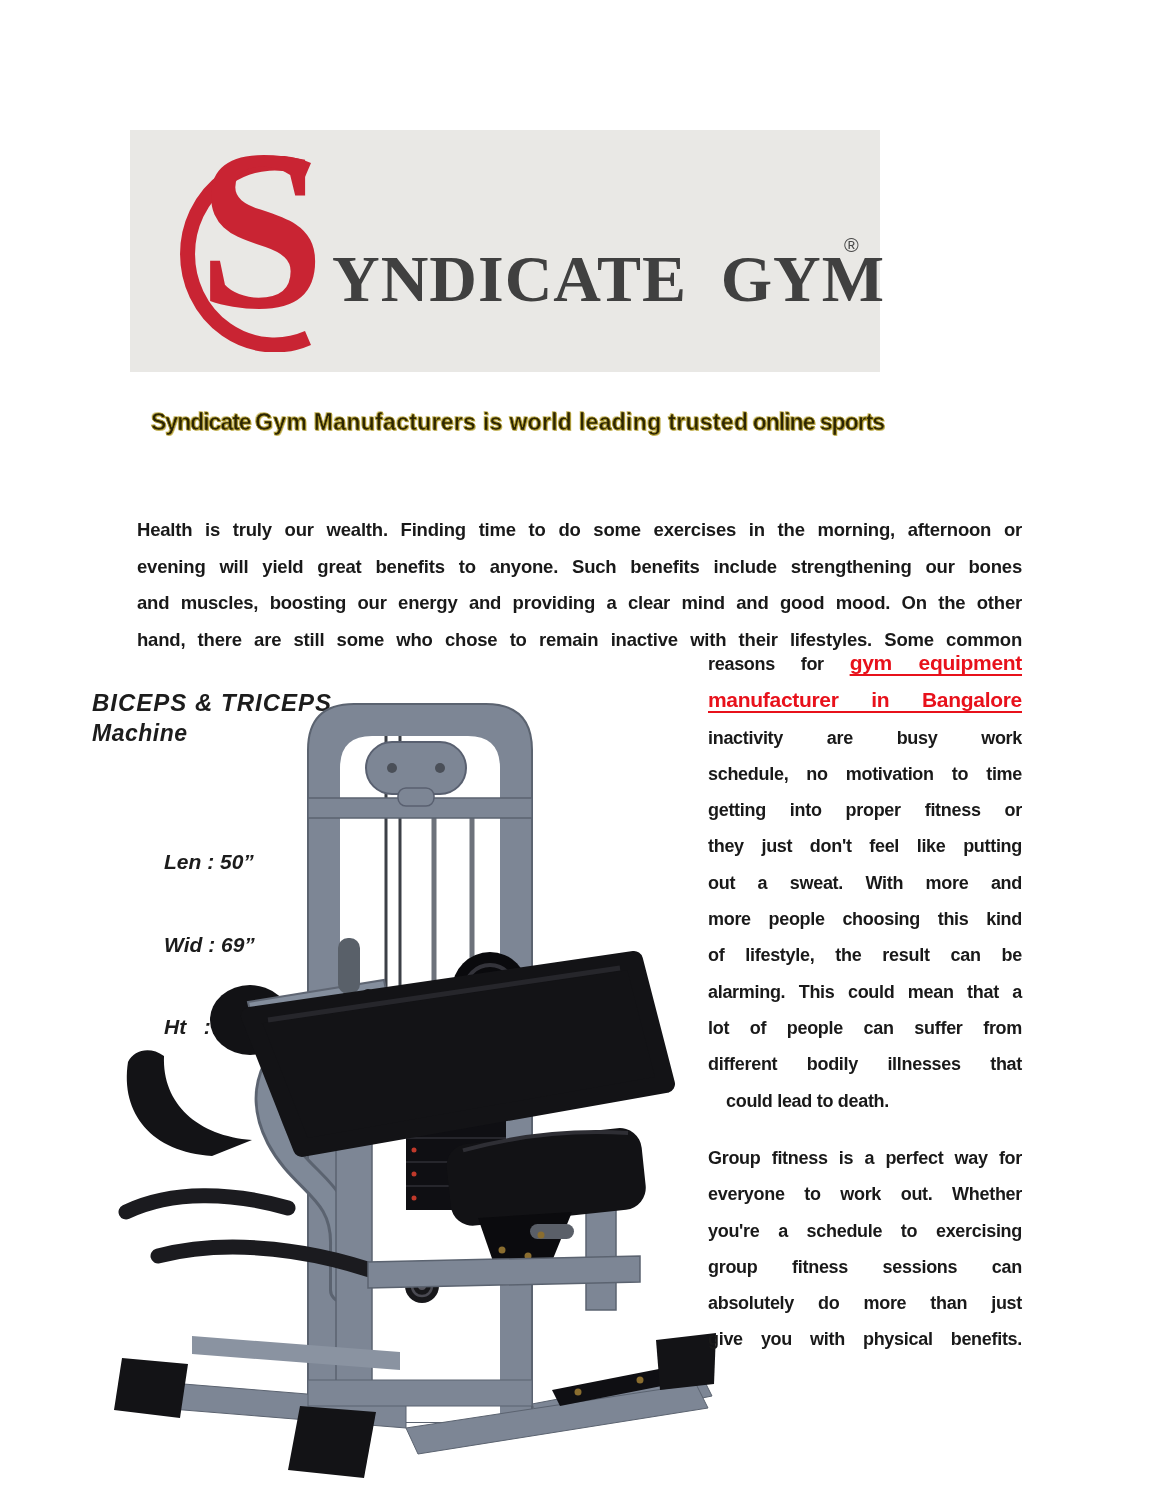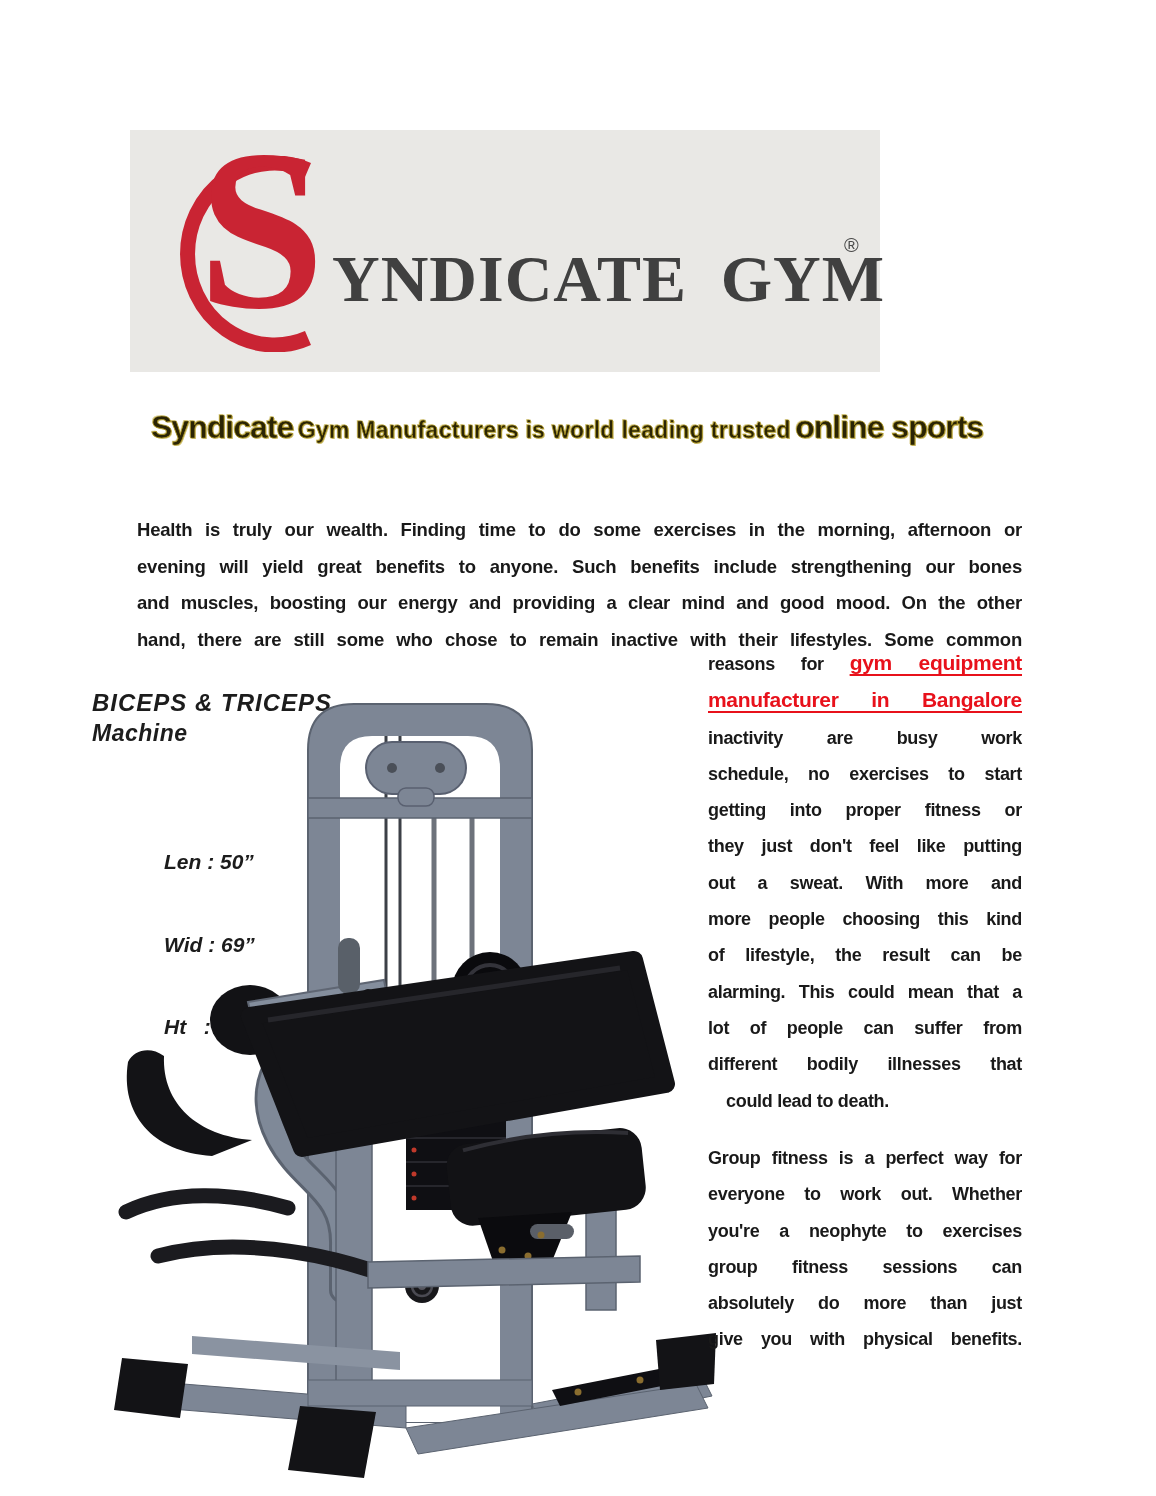--- a/index.html
+++ b/index.html
@@ -36,21 +36,21 @@
     font-size:20px; color:#4a4a4a;
   }
 
   
   .tagline {
     position:absolute; left:151px; top:409px;
     color:#2a2405; white-space:nowrap;
     -webkit-text-stroke:0.7px #ab9422;
     text-shadow:1px 1px 0 rgba(182,160,40,0.65), -1px -1px 0 rgba(182,160,40,0.45);
   }
-  .tag-cond  { font-size:32px; font-weight:700; letter-spacing:-1px; }
+  .tag-cond  { font-size:23px; font-weight:700; letter-spacing:-1px; }
   .tag-round { font-size:23px; font-weight:800; letter-spacing:0.3px; }
 
   
   .jline { text-align:justify; text-align-last:justify; white-space:nowrap; }
   .jline.noexp { text-align-last:left;margin-left:18px; }
 
   .intro {
     position:absolute; left:137px; top:512px; width:885px;
     font-weight:700; font-size:18.5px; letter-spacing:-0.2px;
     line-height:36.5px; color:#191919;
@@ -205,32 +205,32 @@
 
   <polygon points="22,668 88,674 80,728 14,720" fill="#131316"></polygon>
   <polygon points="200,716 276,722 264,788 188,780" fill="#131316"></polygon>
   <polygon points="556,650 616,643 614,694 560,700" fill="#131316"></polygon>
 </svg>
 
 <div class="rcol" id="rcol1">
   <div class="jline"><span>reasons for </span><a class="red-link">gym equipment</a></div>
   <div class="jline"><a class="red-link">manufacturer in Bangalore</a></div>
   <div class="jline">inactivity are busy work</div>
-  <div class="jline">schedule, no exercises to start</div>
+  <div class="jline">schedule, no motivation to time</div>
   <div class="jline">getting into proper fitness or</div>
   <div class="jline">they just don't feel like putting</div>
   <div class="jline">out a sweat. With more and</div>
   <div class="jline">more people choosing this kind</div>
   <div class="jline">of lifestyle, the result can be</div>
   <div class="jline">alarming. This could mean that a</div>
   <div class="jline">lot of people can suffer from</div>
   <div class="jline">different bodily illnesses that</div>
   <div class="jline noexp">could lead to death.</div>
 </div>
 
 <div class="rcol" id="rcol2">
   <div class="jline">Group fitness is a perfect way for</div>
   <div class="jline">everyone to work out. Whether</div>
-  <div class="jline">you're a neophyte to exercises</div>
+  <div class="jline">you're a schedule to exercising</div>
   <div class="jline">group fitness sessions can</div>
   <div class="jline">absolutely do more than just</div>
   <div class="jline">give you with physical benefits.</div>
 </div>
 
 </body></html>

